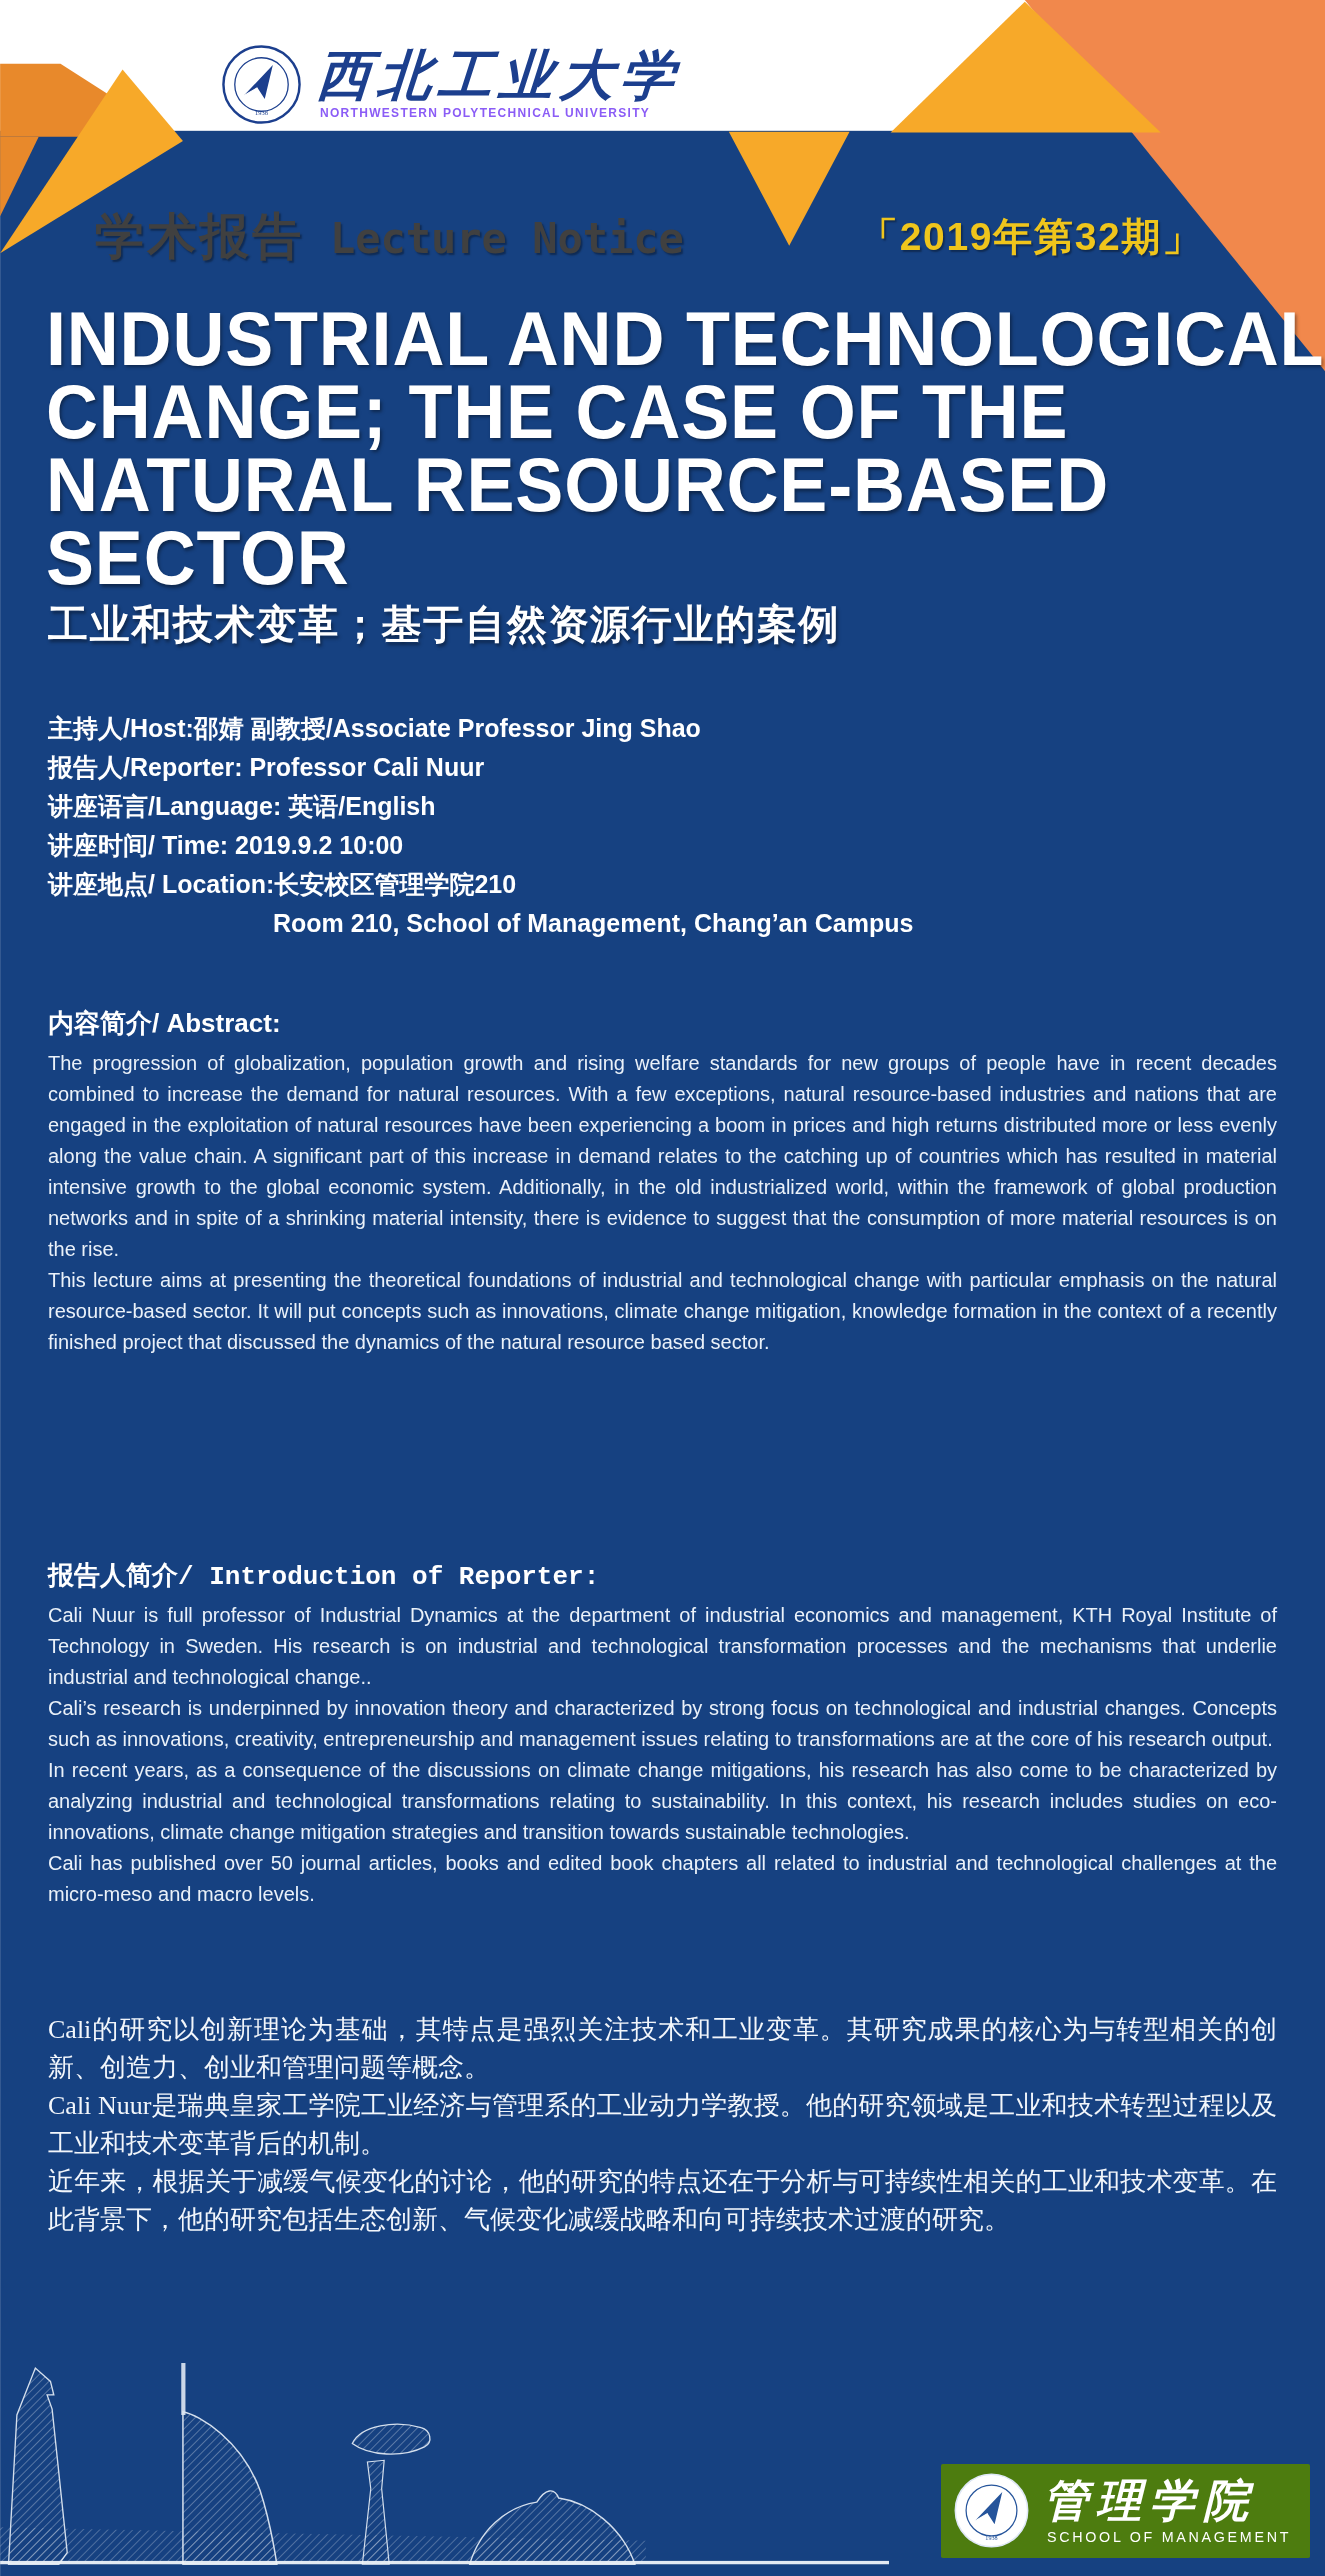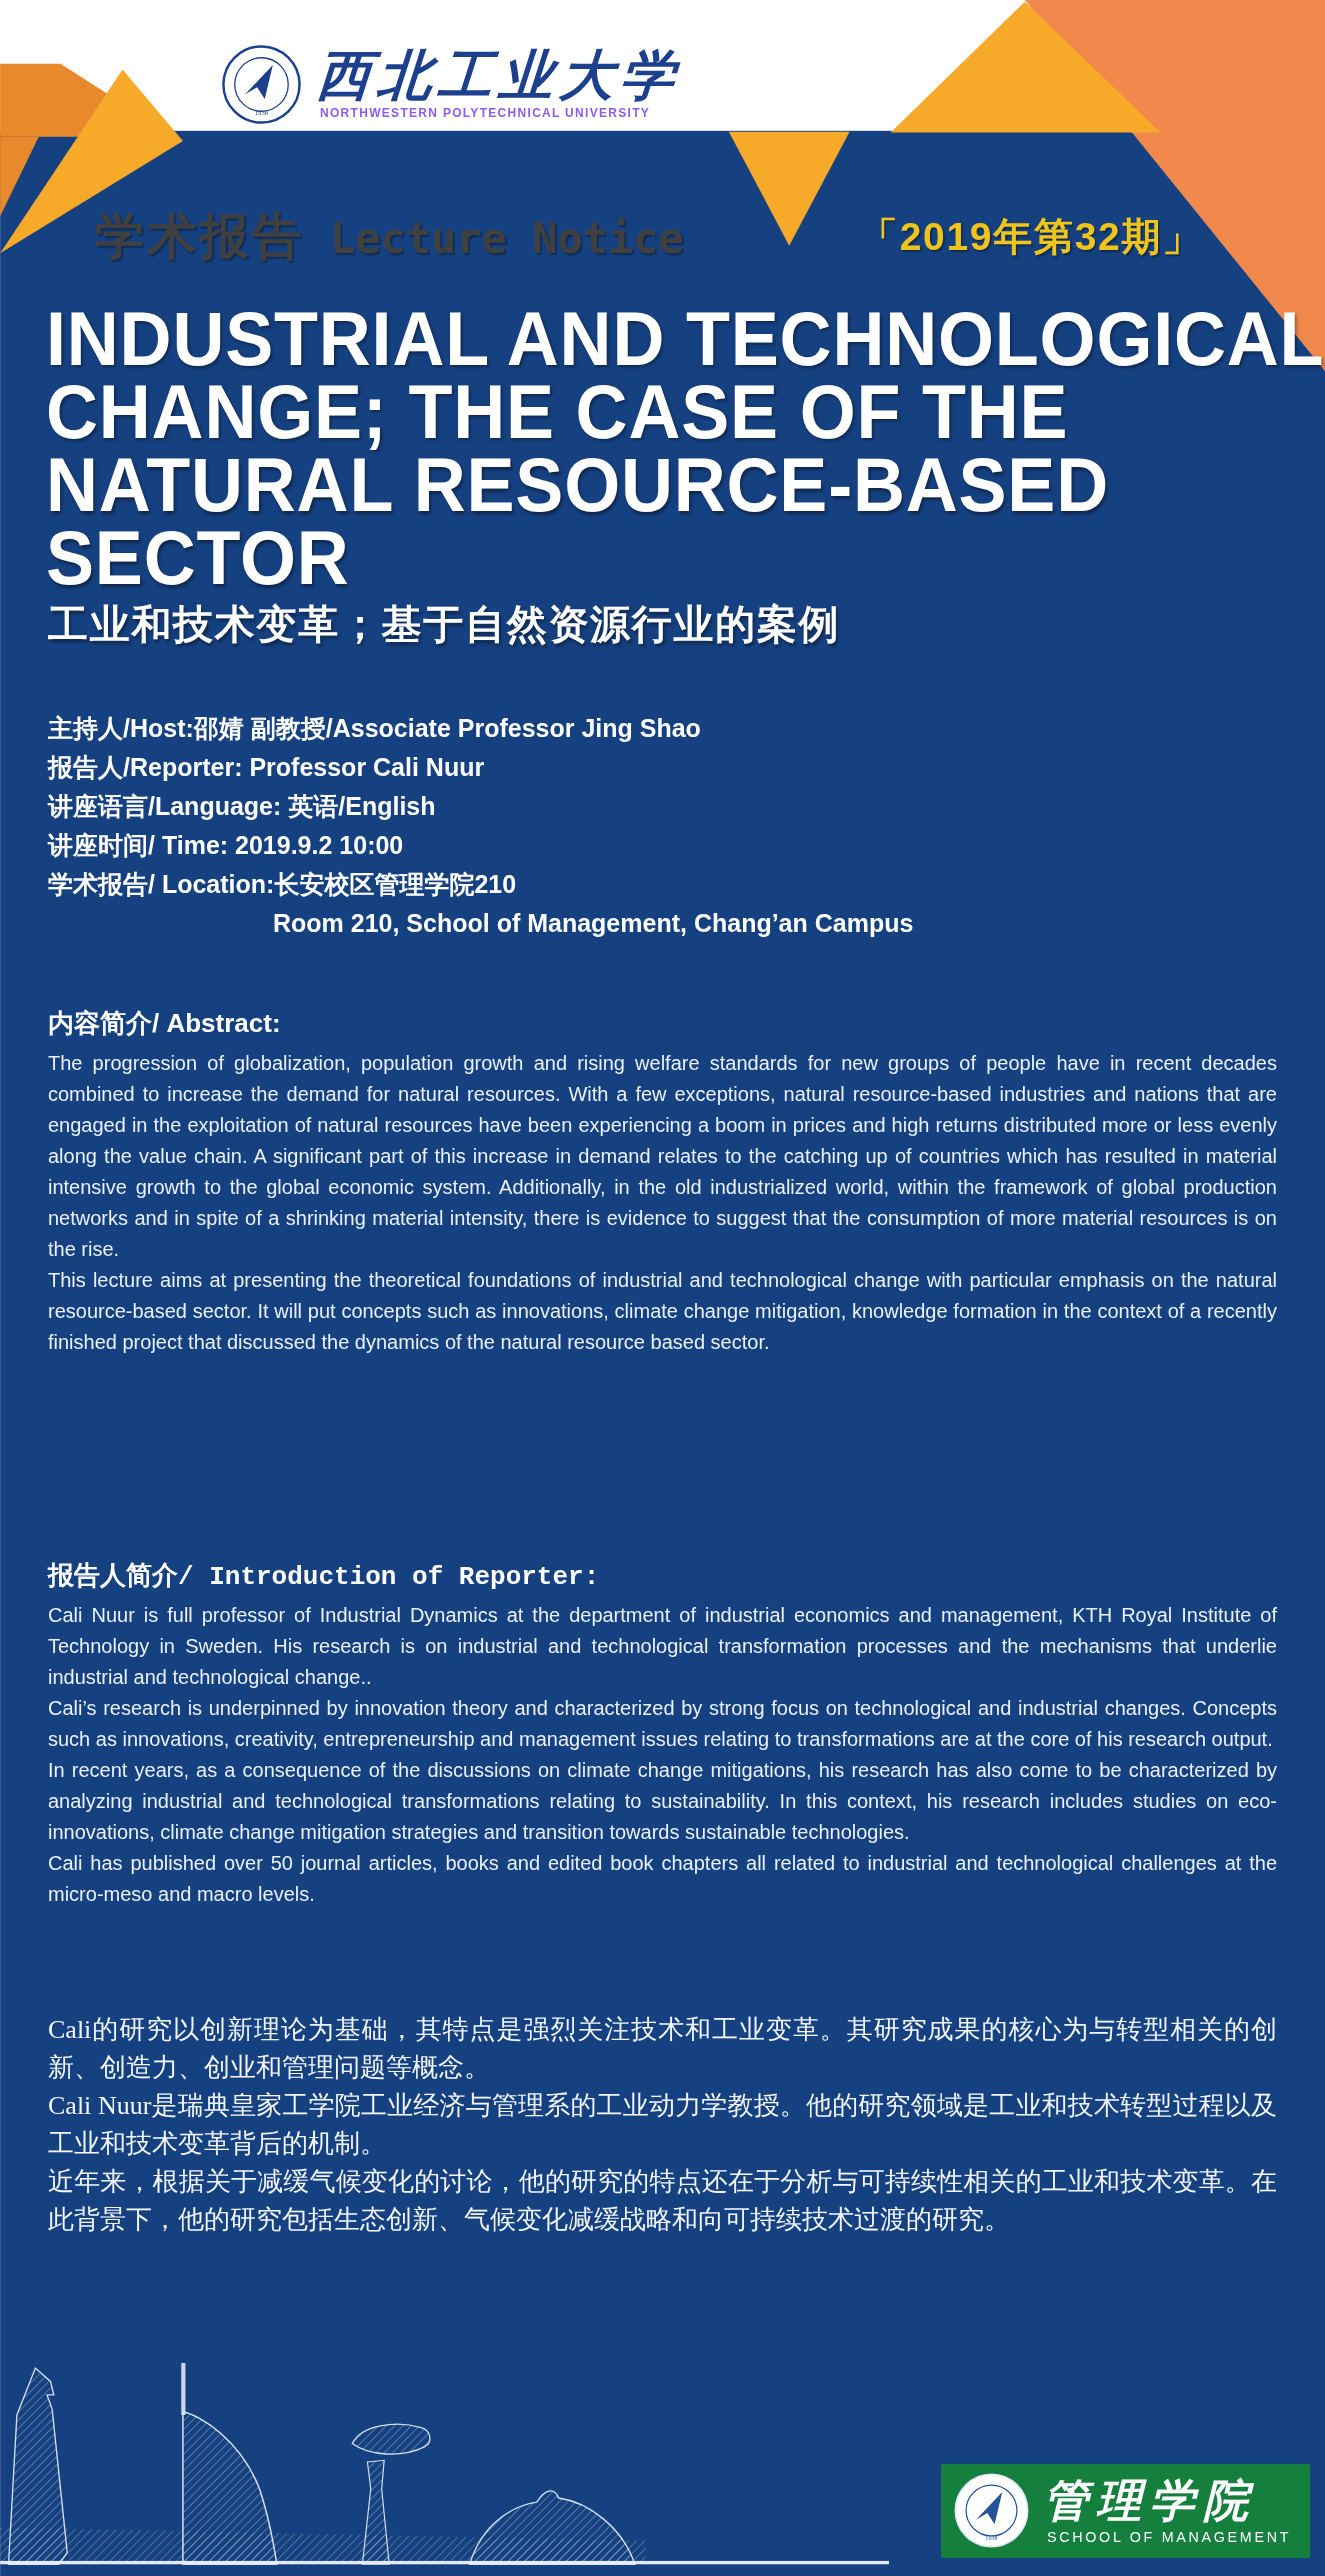--- a/index.html
+++ b/index.html
@@ -39,21 +39,21 @@
   
   .sec-head{color:#ffffff;font-weight:bold;font-size:26px;white-space:nowrap;}
   .body-text{width:1229px;color:#eaf1f9;font-size:20px;line-height:31px;
              text-align:justify;}
   .body-text p{margin:0;}
   .cn-bio{width:1229px;color:#f2f6fb;font-size:26px;line-height:38px;
           font-family:"Liberation Serif","DejaVu Serif",serif;text-align:justify;}
   .cn-bio p{margin:0;}
 
   
-  .school-block{left:941px;top:2464px;width:369px;height:94px;background:#15803d;
+  .school-block{left:941px;top:2464px;width:369px;height:94px;background:#4d7c0f;
                 border-radius:1.7px;z-index:2;position:absolute;}
   .school-seal{position:absolute;left:11.7px;top:8.4px;}
   .school-cn{position:absolute;left:102px;top:6.7px;color:#ffffff;font-weight:bold;
              font-size:45px;letter-spacing:8.4px;white-space:nowrap;
              font-family:"DejaVu Serif",serif;font-style:italic;}
   .school-en{position:absolute;left:106px;top:65px;color:#ffffff;font-size:14.3px;
              letter-spacing:2.7px;white-space:nowrap;}
 </style>
 </head>
 <body>
@@ -114,21 +114,21 @@
   <div>NATURAL RESOURCE-BASED</div>
   <div>SECTOR</div>
 </div>
 <div class="layer subtitle">工业和技术变革；基于自然资源行业的案例</div>
 
 <div class="layer info">
   <div>主持人/Host:邵婧 副教授/Associate Professor Jing Shao</div>
   <div>报告人/Reporter: Professor Cali Nuur</div>
   <div>讲座语言/Language: 英语/English</div>
   <div>讲座时间/ Time: 2019.9.2 10:00</div>
-  <div>学术报告/ Location:长安校区管理学院210</div>
+  <div>讲座地点/ Location:长安校区管理学院210</div>
   <div class="indent">Room 210, School of Management, Chang’an Campus</div>
 </div>
 
 <div class="layer sec-head" style="left:48px;top:1006px;">内容简介/ Abstract:</div>
 <div class="layer body-text" style="left:48px;top:1048px;">
   <p>The progression of globalization, population growth and rising welfare standards for new groups of people have in recent decades combined to increase the demand for natural resources. With a few exceptions, natural resource-based industries and nations that are engaged in the exploitation of natural resources have been experiencing a boom in prices and high returns distributed more or less evenly along the value chain. A significant part of this increase in demand relates to the catching up of countries which has resulted in material intensive growth to the global economic system. Additionally, in the old industrialized world, within the framework of global production networks and in spite of a shrinking material intensity, there is evidence to suggest that the consumption of more material resources is on the rise.</p>
   <p>This lecture aims at presenting the theoretical foundations of industrial and technological change with particular emphasis on the natural resource-based sector. It will put concepts such as innovations, climate change mitigation, knowledge formation in the context of a recently finished project that discussed the dynamics of the natural resource based sector.</p>
 </div>
 
 <div class="layer sec-head" style="left:48px;top:1558px;font-family:Liberation Mono, monospace;">报告人简介/ Introduction of Reporter:</div>

